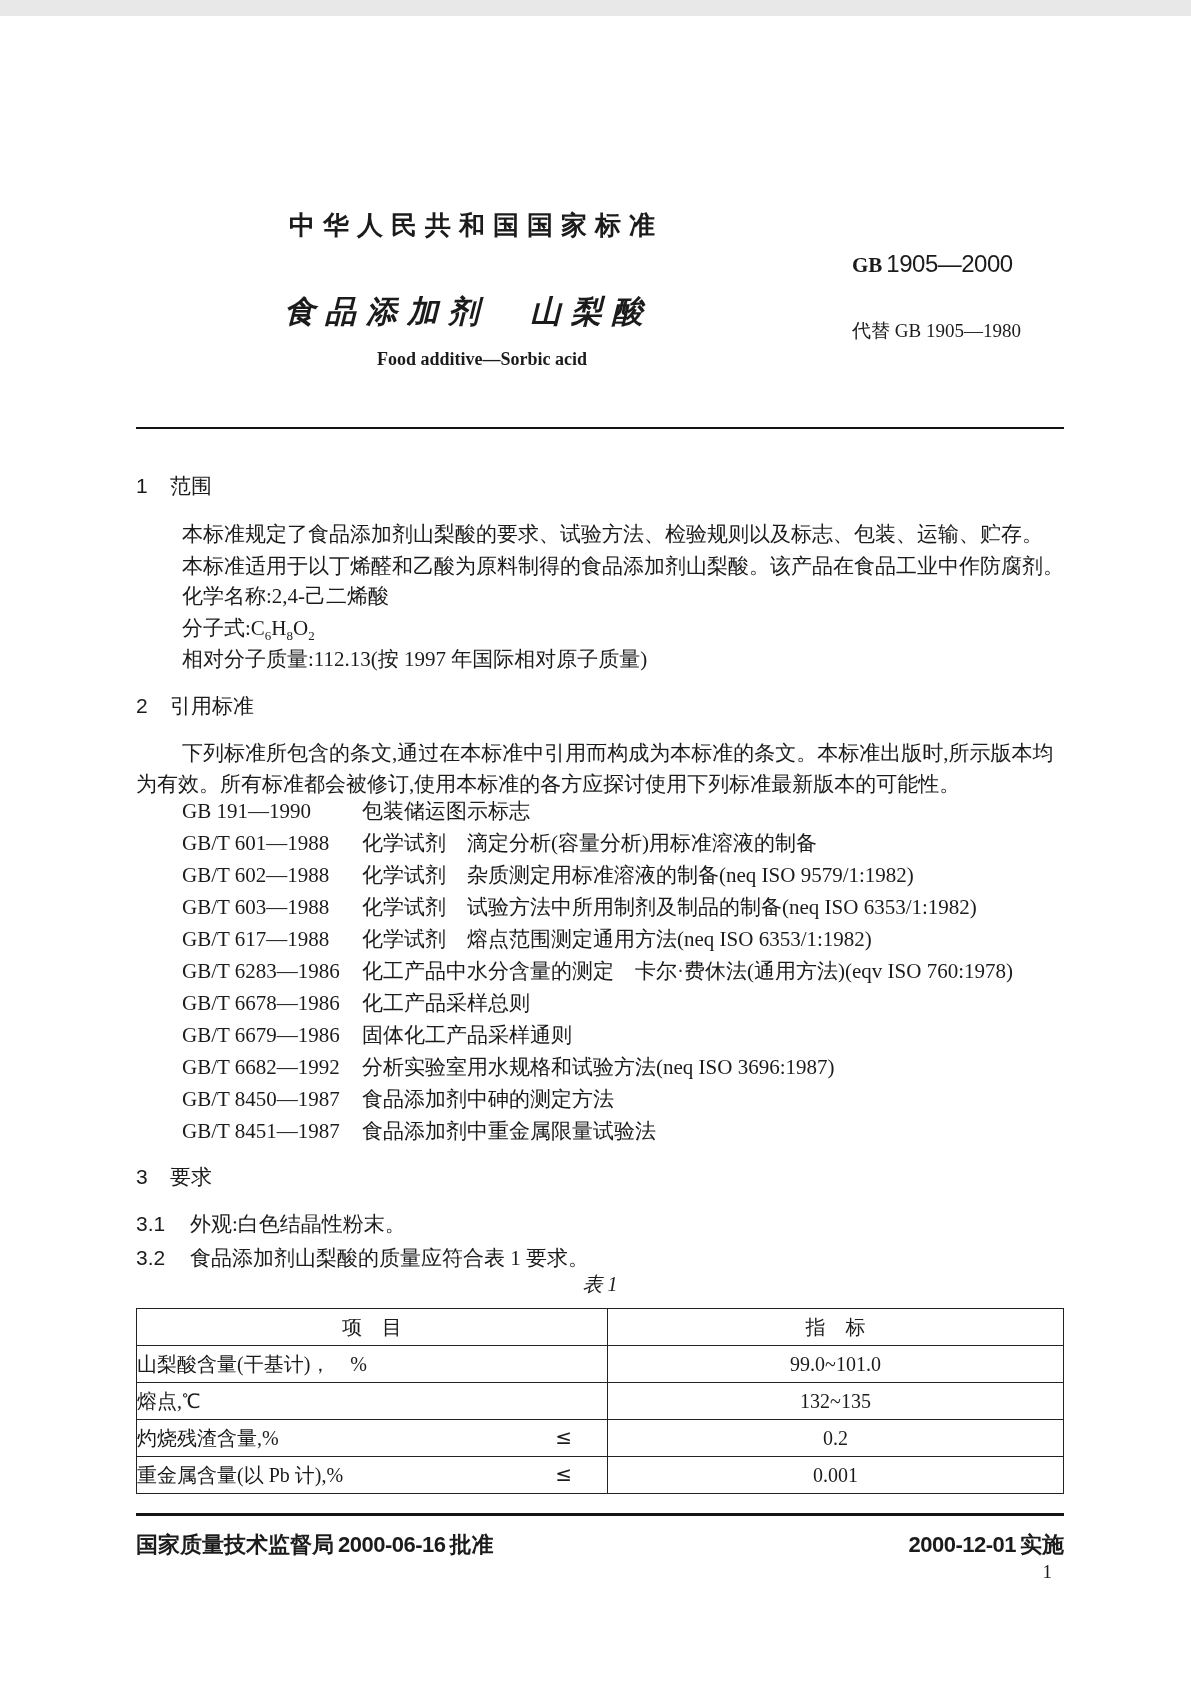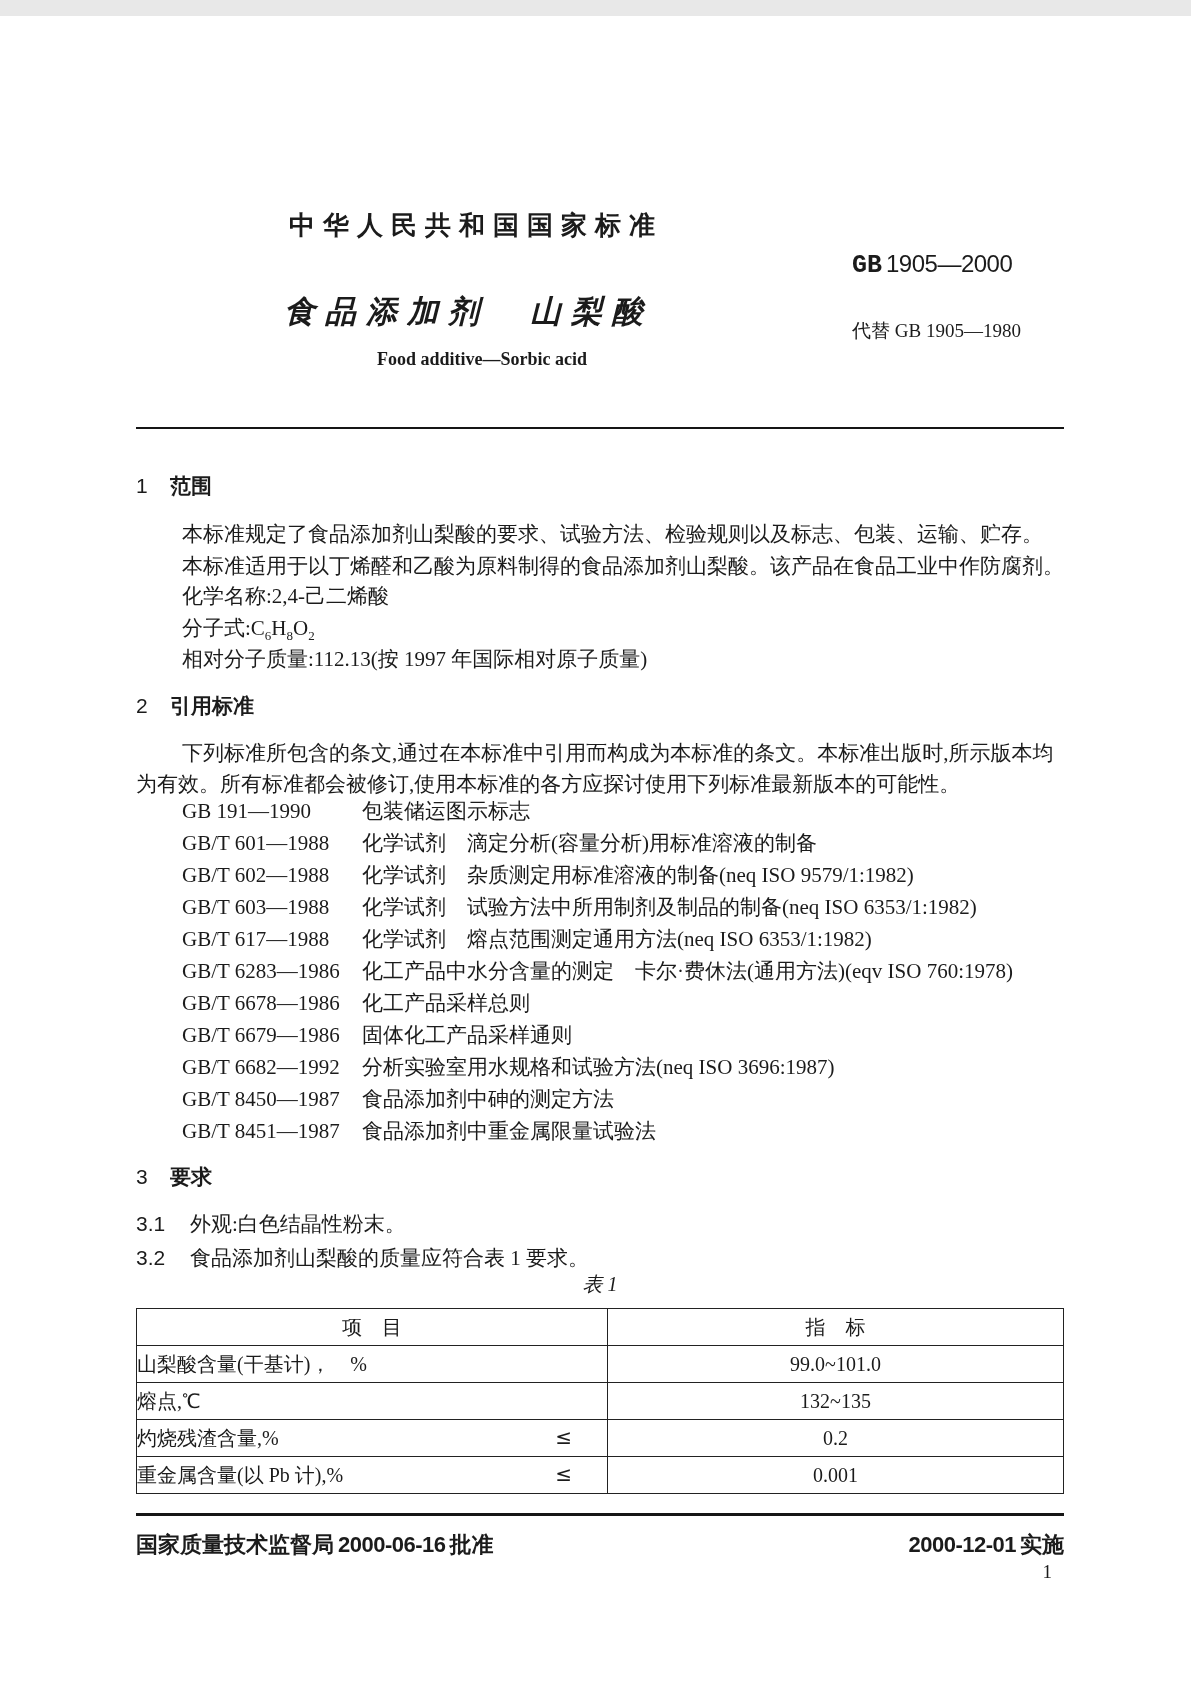--- a/index.html
+++ b/index.html
@@ -13,42 +13,42 @@
     font-family:"Liberation Serif", serif;
     overflow:hidden;
   }
   
   .std-name {
     position:absolute; left:289px; top:192px;
     font-family:"Liberation Sans", sans-serif;
     font-size:26px; font-weight:700; letter-spacing:8px; white-space:nowrap;
   }
   .std-code { position:absolute; left:852px; top:234px; white-space:nowrap; }
-  .std-code .gb  { font-family:Liberation Mono, monospace; font-weight:700; font-size:25px; }
+  .std-code .gb  { font-family:Liberation Serif, serif; font-weight:700; font-size:21px; }
   .std-code .num { font-family:"Liberation Sans", sans-serif; font-size:24px; letter-spacing:-0.5px; }
   .title-cn {
     position:absolute; left:284px; top:275px;
     font-family:"Liberation Sans", sans-serif;
     font-size:31px; font-weight:700; letter-spacing:10px; white-space:nowrap;font-style:italic;
   }
   .superseded { position:absolute; left:852px; top:302px; font-size:19px; white-space:nowrap; }
   .title-en   { position:absolute; left:377px; top:333px; font-size:18px; font-weight:700; white-space:nowrap; }
   .head-rule  { position:absolute; left:136px; top:411px; width:928px; height:2px; background:#151515; }
 
   
   .bl {
     position:absolute; left:136px; width:928px;
     font-size:21px; line-height:32px; white-space:nowrap;
   }
   .indent { padding-left:46px; }
   .h .h-num {
     display:inline-block; width:34px;
     font-family:"Liberation Sans", sans-serif; font-size:21px;
   }
-  .h .h-txt { font-family:"Liberation Sans", sans-serif; font-weight:700; font-size:21px; }
+  .h .h-txt { font-family:"Liberation Sans", sans-serif; font-weight:400; font-size:21px; }
   .sub-num {
     display:inline-block; width:54px;
     font-family:"Liberation Sans", sans-serif; font-size:21px;
   }
   .ref-code { display:inline-block; width:180px; }
   sub.fsub { font-size:13px; line-height:0; }
 
   
   .t1-caption { position:absolute; left:136px; top:1255px; width:928px; text-align:center; font-size:20px;font-style:italic; }
   table.t1 {

